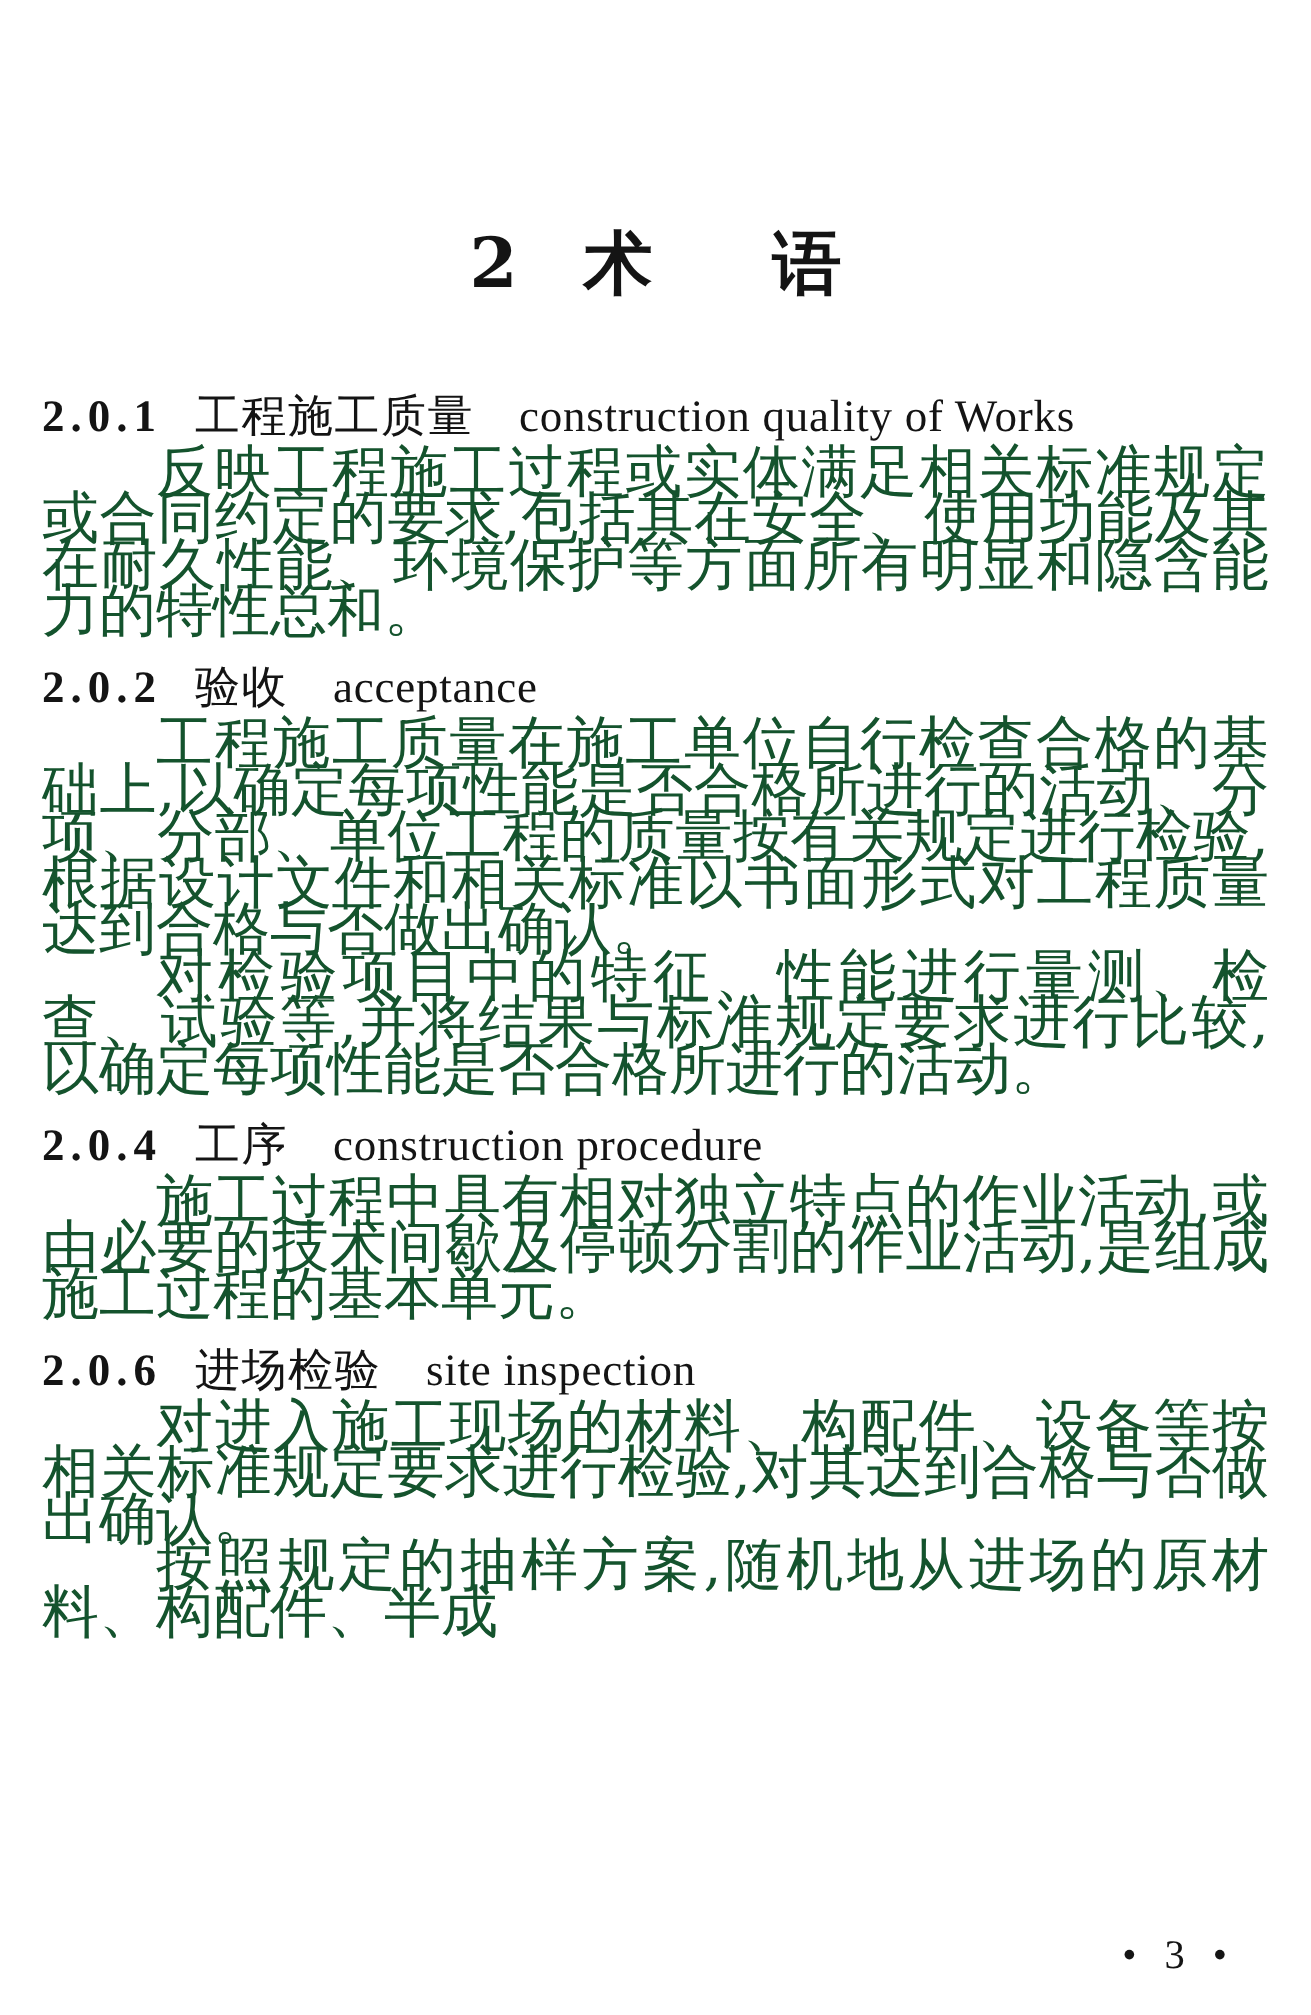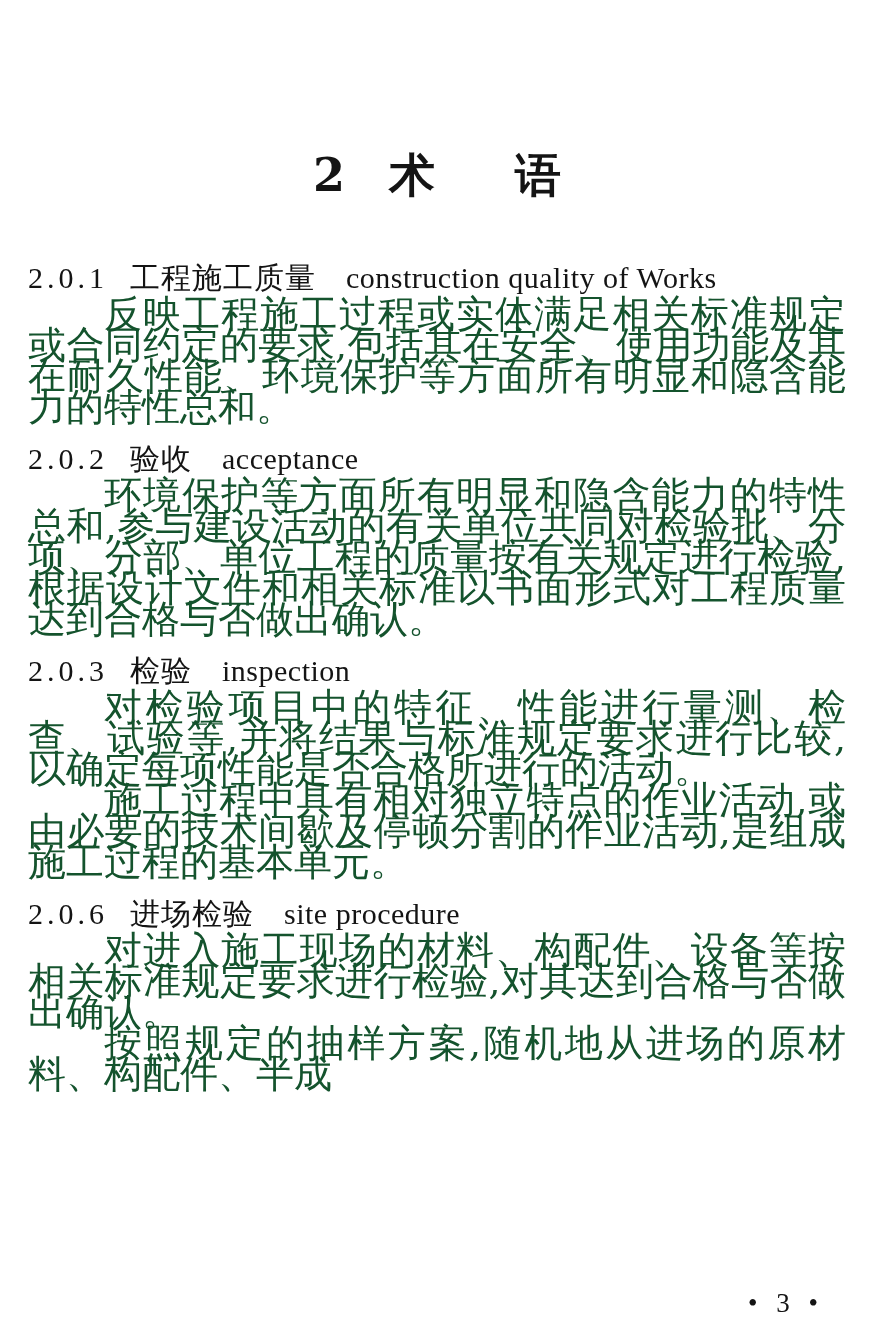--- a/index.html
+++ b/index.html
@@ -39,21 +39,21 @@
   }
   .term-line {
     display: flex;
     align-items: baseline;
     font-size: 30px;
     line-height: 43px;
     white-space: nowrap;
   }
   .term-line .num {
     font-family: "Liberation Serif", serif;
-    font-weight: normal;
+    font-weight: bold;
     letter-spacing: 4px;
     margin-right: 22px;
     text-align: center;
   }
   .term-line .zh {
     letter-spacing: 1px;
     margin-top: 14px;
   }
   .term-line .en {
     margin-left: 30px;
@@ -97,36 +97,36 @@
       <span class="zh">工程施工质量</span>
       <span class="en">construction quality of Works</span>
     </div>
     <p class="def">反映工程施工过程或实体满足相关标准规定或合同约定的要求,包括其在安全、使用功能及其在耐久性能、环境保护等方面所有明显和隐含能力的特性总和。</p>
 
     <div class="term-line">
       <span class="num">2.0.2</span>
       <span class="zh">验收</span>
       <span class="en">acceptance</span>
     </div>
-    <p class="def">环境保护等方面所有明显和隐含能力的特性总和,参与建设活动的有关单位共同对检验批、分项、分部、单位工程的质量按有关规定进行检验,根据设计文件和相关标准以书面形式对工程质量达到合格与否做出确认。</p>
+    <p class="def">工程施工质量在施工单位自行检查合格的基础上,以确定每项性能是否合格所进行的活动、分项、分部、单位工程的质量按有关规定进行检验,根据设计文件和相关标准以书面形式对工程质量达到合格与否做出确认。</p>
+
+    <p class="def">对检验项目中的特征、性能进行量测、检查、试验等,并将结果与标准规定要求进行比较,以确定每项性能是否合格所进行的活动。</p>
 
     <div class="term-line">
-      <span class="num">2.0.3</span>
-      <span class="zh">检验</span>
-      <span class="en">inspection</span>
+      <span class="num">2.0.4</span>
+      <span class="zh">工序</span>
+      <span class="en">construction procedure</span>
     </div>
-    <p class="def">对检验项目中的特征、性能进行量测、检查、试验等,并将结果与标准规定要求进行比较,以确定每项性能是否合格所进行的活动。</p>
-
     <p class="def">施工过程中具有相对独立特点的作业活动,或由必要的技术间歇及停顿分割的作业活动,是组成施工过程的基本单元。</p>
 
 
     <div class="term-line">
       <span class="num">2.0.6</span>
       <span class="zh">进场检验</span>
-      <span class="en">site procedure</span>
+      <span class="en">site inspection</span>
     </div>
     <p class="def">对进入施工现场的材料、构配件、设备等按相关标准规定要求进行检验,对其达到合格与否做出确认。</p>
 
     <p class="def">按照规定的抽样方案,随机地从进场的原材料、构配件、半成</p>
 
   </main>
 
   <div class="footer">• 3 •</div>
 
 </div>

